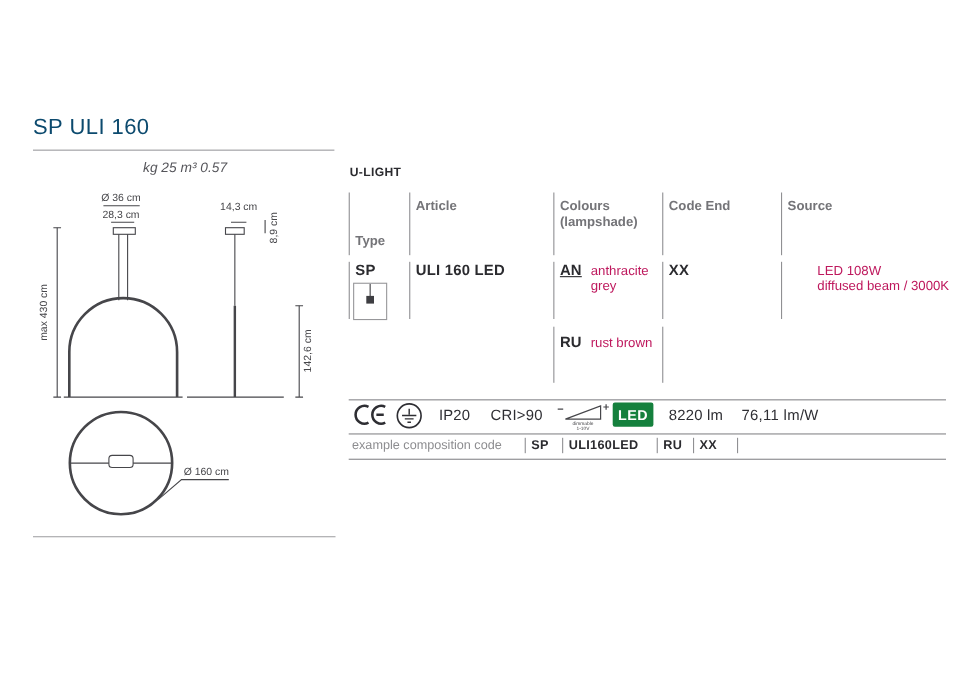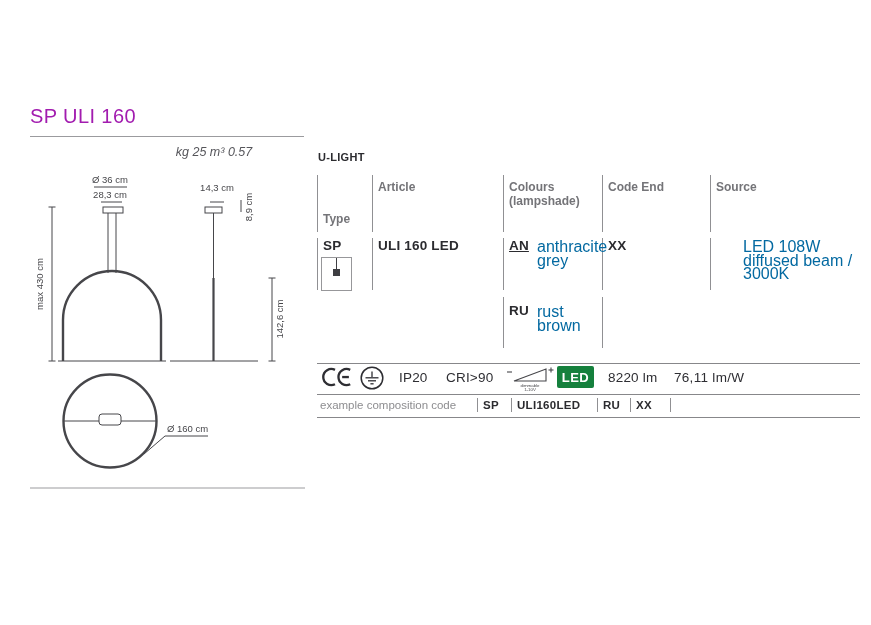--- a/index.html
+++ b/index.html
@@ -1,28 +1,28 @@
 <!DOCTYPE html>
 <html><head>
 <meta charset="utf-8">
 <style>
   html,body{margin:0;padding:0;}
   body{
     width:871px;height:625px;position:relative;background:#ffffff;
     font-family:"Liberation Sans", sans-serif;overflow:hidden;
   }
   .abs{position:absolute;}
-  .page-title{font-size:20px;color:#a21caf;letter-spacing:.4px;}
+  .page-title{font-size:20px;color:#0c4a6e;letter-spacing:.4px;}
   .rule{background:#9b9b9e;height:1px;}
-  .kgline{font-size:12.5px;font-style:italic;color:#55555a;text-align:center;}
+  .kgline{font-size:12.5px;font-style:italic;color:#55555a;text-align:left;}
   .tbl-title{font-size:11px;font-weight:700;color:#2b2b2f;letter-spacing:.3px;}
   .vsep{width:1px;background:#909093;}
   .hdr{font-size:12px;font-weight:700;color:#747478;line-height:14px;}
   .cell-bold{font-size:13.5px;font-weight:700;color:#2b2b2f;letter-spacing:.2px;}
-  .cell-reg{font-size:16px;color:#0369a1;line-height:13.5px;}
+  .cell-reg{font-size:12px;color:#be185d;line-height:13.5px;}
   .spec-txt{font-size:13.5px;color:#2e2e33;letter-spacing:.2px;}
   .comp-label{font-size:11.5px;color:#8d8d90;}
   .comp-part{font-size:11.5px;font-weight:700;color:#2b2b2f;letter-spacing:.3px;}
   .comp-bar{width:1px;height:14px;background:#909093;}
   .led-badge{
     width:37px;height:22px;border-radius:2px;color:#fff;font-size:13px;font-weight:700;
     display:flex;align-items:center;justify-content:center;letter-spacing:.5px;
   }
   .type-icon{width:31px;height:34px;border:1px solid #97979a;box-sizing:border-box;}
   svg text{font-family:"Liberation Sans", sans-serif;}

